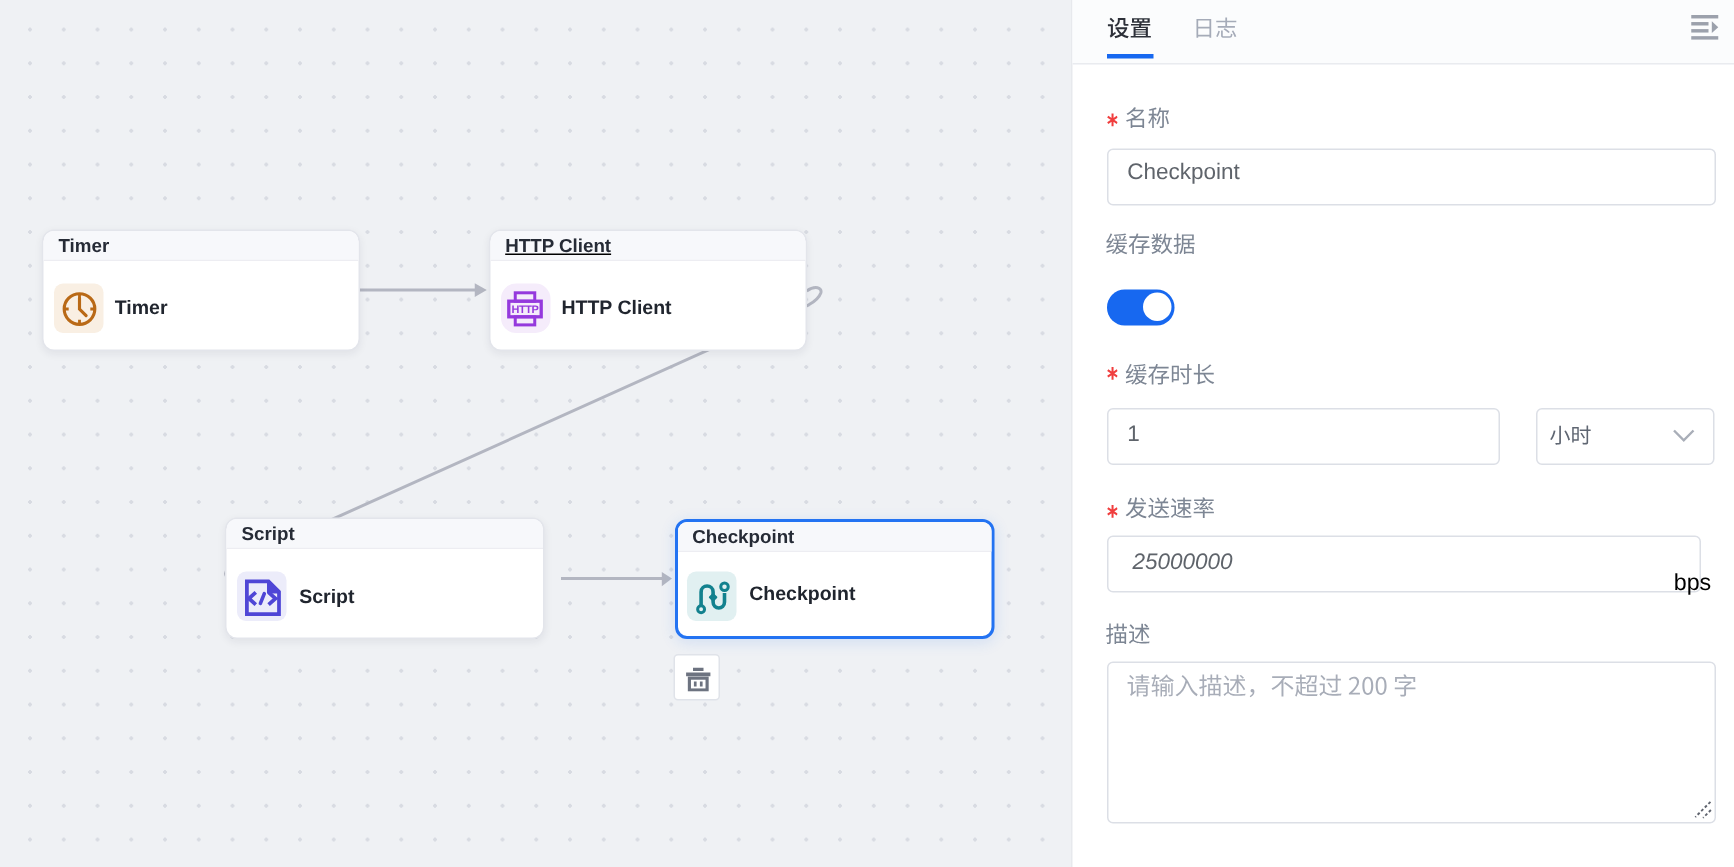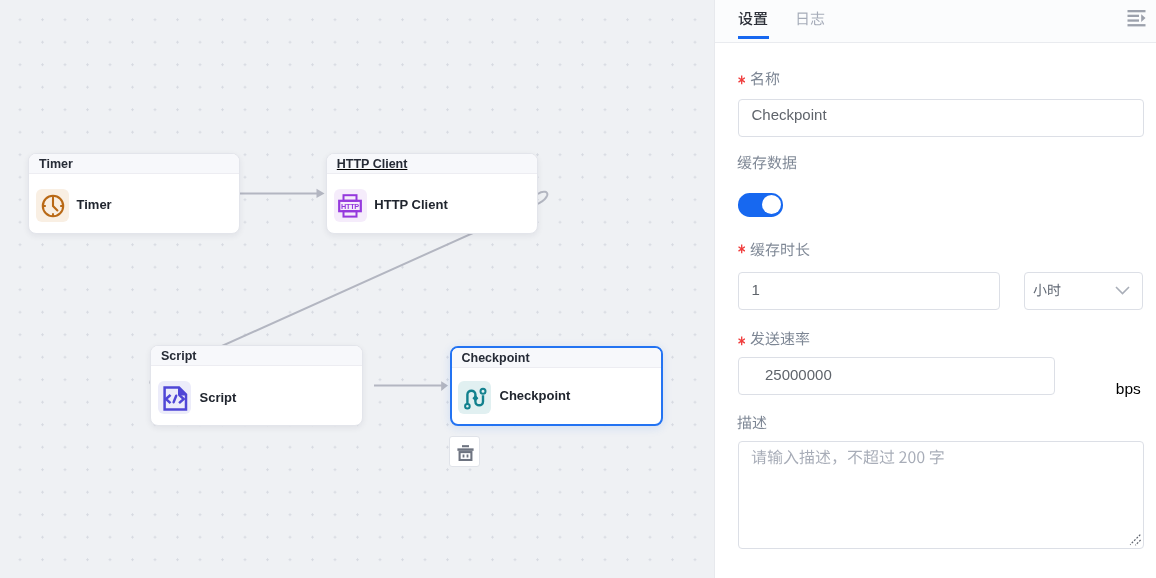--- a/index.html
+++ b/index.html
@@ -42,21 +42,21 @@
             <circle cx="13" cy="13" r="10.2" stroke-width="2.1"></circle>
             <path d="M13 3 v2.8 M13 20.2 v2.8 M3 13 h2.8 M20.2 13 h2.8" stroke-width="1.9"></path>
             <path d="M13 5.8 V13 L17.4 17.4" stroke-width="2.1" stroke-linecap="round"></path>
           </svg>
       </div>
       <div class="nlabel">Timer</div>
     </div>
 
     <div class="node" style="left:325.8px;top:153px;text-decoration:underline;">
       <div class="nhead">HTTP Client</div>
-      <div class="nicon" style="background:#f5ecfb;">
+      <div class="nicon" style="background:#f5ecfb;border-radius:10px;">
           <svg width="26" height="26" viewBox="0 0 26 26" fill="none">
             <rect x="6.5" y="2.2" width="13" height="5.6" stroke="#9539dd" stroke-width="2"></rect>
             <rect x="2.2" y="7.8" width="21.6" height="10.4" stroke="#9539dd" stroke-width="2.2"></rect>
             <rect x="6.5" y="18.2" width="13" height="5.4" stroke="#9539dd" stroke-width="2"></rect>
             <text x="13" y="15.9" text-anchor="middle" font-family="Liberation Sans" font-size="7.3" font-weight="bold" fill="#9539dd" stroke="none" letter-spacing="-0.3">HTTP</text>
           </svg>
       </div>
       <div class="nlabel">HTTP Client</div>
     </div>
 
@@ -145,21 +145,21 @@
     <svg width="15" height="9" viewBox="0 0 15 9" style="position:absolute;left:399.5px;top:285.5px;">
       <path d="M1 1 L7.5 7.5 L14 1" stroke="#a9aeb8" stroke-width="1.6" fill="none"></path>
     </svg>
 
     <svg width="7.4" height="10" viewBox="0 0 7.4 10" style="position:absolute;left:22.8px;top:335.6px;">
         <path d="M3.7 0.6 V9.2 M0.5 2.7 L6.9 7.1 M6.9 2.7 L0.5 7.1" stroke="#f03e3e" stroke-width="1.35" fill="none"></path>
       </svg>
     <div style="position:absolute;left:35px;top:331.3px;line-height:0;"><svg width="60.0" height="17.25" viewBox="0 0 60.0 17.25">
           <path fill="#7d8694" d="M10.094999999999999 1.3499999999999996C10.74 2.039999999999999 11.594999999999999 3.0 12.014999999999999 3.5700000000000003L12.9 2.955C12.48 2.414999999999999 11.61 1.4849999999999994 10.965 0.8100000000000005ZM2.16 5.3549999999999995C2.31 5.1899999999999995 2.82 5.1 3.7649999999999997 5.1H5.865C4.875 8.219999999999999 3.21 10.68 0.44999999999999996 12.344999999999999C0.735 12.54 1.14 12.975 1.29 13.215C3.2399999999999998 12.014999999999999 4.665 10.485 5.715 8.625C6.3149999999999995 9.75 7.0649999999999995 10.725 7.965 11.549999999999999C6.675 12.465 5.16 13.094999999999999 3.5999999999999996 13.469999999999999C3.81 13.709999999999999 4.08 14.129999999999999 4.2 14.43C5.88 13.965 7.47 13.274999999999999 8.834999999999999 12.285C10.2 13.29 11.834999999999999 14.01 13.754999999999999 14.444999999999999C13.92 14.129999999999999 14.219999999999999 13.68 14.459999999999999 13.44C12.629999999999999 13.094999999999999 11.04 12.45 9.719999999999999 11.58C11.025 10.424999999999999 12.045 8.925 12.66 7.005L11.895 6.645L11.684999999999999 6.704999999999999H6.614999999999999C6.81 6.194999999999999 7.005 5.654999999999999 7.154999999999999 5.1H13.95L13.965 4.02H7.455C7.694999999999999 2.9849999999999994 7.89 1.9049999999999994 8.055 0.75L6.795 0.5399999999999991C6.645 1.7699999999999996 6.435 2.924999999999999 6.165 4.02H3.435C3.855 3.2249999999999996 4.2749999999999995 2.219999999999999 4.545 1.2449999999999992L3.3449999999999998 1.0199999999999996C3.09 2.174999999999999 2.505 3.389999999999999 2.34 3.6899999999999995C2.16 4.02 1.9949999999999999 4.244999999999999 1.785 4.289999999999999C1.92 4.559999999999999 2.1 5.115 2.16 5.3549999999999995ZM8.82 10.889999999999999C7.8 10.02 6.989999999999999 8.985 6.404999999999999 7.784999999999999H11.129999999999999C10.59 9.015 9.78 10.035 8.82 10.889999999999999Z M21.15 1.0199999999999996C21.615 1.754999999999999 22.17 2.76 22.425 3.3599999999999994L23.43 2.91C23.145 2.34 22.56 1.3650000000000002 22.095 0.6449999999999996ZM16.17 1.3049999999999997C16.965 2.1449999999999996 17.925 3.3149999999999995 18.375 4.049999999999999L19.32 3.42C18.855 2.6999999999999993 17.865 1.5749999999999993 17.07 0.7650000000000006ZM26.82 0.5999999999999996C26.475 1.4399999999999995 25.89 2.594999999999999 25.365000000000002 3.4049999999999994H20.28V4.4399999999999995H23.805V6.18L23.79 6.614999999999999H19.785V7.664999999999999H23.67C23.369999999999997 8.969999999999999 22.485 10.379999999999999 19.875 11.445C20.13 11.655 20.490000000000002 12.059999999999999 20.64 12.299999999999999C22.86 11.295 23.955 10.035 24.48 8.774999999999999C25.725 9.945 27.105 11.325 27.825 12.195L28.634999999999998 11.415C27.795 10.469999999999999 26.13 8.925 24.810000000000002 7.709999999999999V7.664999999999999H29.189999999999998V6.614999999999999H24.93L24.945 6.194999999999999V4.4399999999999995H28.740000000000002V3.4049999999999994H26.52C27.0 2.67 27.525 1.7699999999999996 27.96 0.9749999999999996ZM18.72 5.685H15.735V6.734999999999999H17.64V11.445C16.965 11.684999999999999 16.185 12.405 15.375 13.334999999999999L16.2 14.415C16.905 13.364999999999998 17.595 12.42 18.06 12.42C18.375 12.42 18.9 12.959999999999999 19.53 13.379999999999999C20.61 14.069999999999999 21.884999999999998 14.219999999999999 23.85 14.219999999999999C25.365000000000002 14.219999999999999 28.17 14.129999999999999 29.235 14.069999999999999C29.25 13.709999999999999 29.445 13.125 29.58 12.809999999999999C28.064999999999998 12.975 25.740000000000002 13.11 23.895 13.11C22.125 13.11 20.805 13.004999999999999 19.8 12.375C19.32 12.075 18.99 11.79 18.72 11.61Z M31.02 1.799999999999999C31.86 2.58 32.88 3.6899999999999995 33.345 4.395L34.245 3.719999999999999C33.75 3.014999999999999 32.715 1.9499999999999993 31.875 1.2149999999999999ZM33.99 5.954999999999999H30.72V7.005H32.91V11.7C32.22 11.94 31.425 12.569999999999999 30.63 13.334999999999999L31.335 14.28C32.13 13.35 32.91 12.555 33.465 12.555C33.81 12.555 34.275 12.989999999999998 34.905 13.364999999999998C35.955 13.95 37.23 14.114999999999998 39.0 14.114999999999998C40.425 14.114999999999998 43.035 14.024999999999999 44.115 13.95C44.129999999999995 13.635 44.31 13.125 44.43 12.84C42.975 12.989999999999998 40.754999999999995 13.094999999999999 39.03 13.094999999999999C37.41 13.094999999999999 36.12 13.004999999999999 35.16 12.45C34.635 12.165 34.29 11.895 33.99 11.745ZM36.42 5.279999999999999H38.805V7.199999999999999H36.42ZM39.9 5.279999999999999H42.405V7.199999999999999H39.9ZM38.805 0.6150000000000002V2.16H34.769999999999996V3.135H38.805V4.379999999999999H35.37V8.1H38.31C37.44 9.375 35.97 10.59 34.59 11.174999999999999C34.83 11.385 35.16 11.76 35.325 12.03C36.555 11.385 37.875 10.23 38.805 8.954999999999998V12.465H39.9V8.985C41.16 9.899999999999999 42.495 10.995 43.2 11.774999999999999L43.92 11.024999999999999C43.125 10.184999999999999 41.595 9.015 40.26 8.1H43.485V4.379999999999999H39.9V3.135H44.175V2.16H39.9V0.6150000000000002Z M57.435 3.5549999999999997C56.91 4.154999999999999 55.980000000000004 4.98 55.305 5.475L56.129999999999995 6.029999999999999C56.82 5.55 57.69 4.83 58.379999999999995 4.125ZM45.84 8.145 46.41 9.044999999999998C47.4 8.565 48.63 7.904999999999999 49.785 7.289999999999999L49.56 6.435C48.195 7.095 46.77 7.755 45.84 8.145ZM46.275 4.215C47.085 4.725 48.075 5.475 48.54 5.984999999999999L49.35 5.295C48.84 4.785 47.85 4.0649999999999995 47.04 3.5999999999999996ZM55.155 7.079999999999999C56.19 7.709999999999999 57.480000000000004 8.61 58.11 9.209999999999999L58.95 8.535C58.29 7.935 56.955 7.05 55.95 6.4799999999999995ZM45.765 10.17V11.219999999999999H51.9V14.399999999999999H53.1V11.219999999999999H59.25V10.17H53.1V8.94H51.9V10.17ZM51.525 0.7799999999999994C51.75 1.125 52.019999999999996 1.5600000000000005 52.215 1.9499999999999993H46.065V2.9849999999999994H51.57C51.12 3.705 50.61 4.32 50.415 4.514999999999999C50.19 4.785 49.965 4.949999999999999 49.755 4.994999999999999C49.86 5.25 50.01 5.7299999999999995 50.07 5.954999999999999C50.295 5.864999999999999 50.625 5.789999999999999 52.35 5.654999999999999C51.63 6.39 50.985 6.975 50.685 7.215C50.175 7.635 49.785 7.92 49.455 7.965C49.575 8.25 49.725 8.745 49.769999999999996 8.94C50.085 8.805 50.61 8.73 54.54 8.34C54.72 8.64 54.87 8.91 54.96 9.149999999999999L55.86 8.745C55.545 8.055 54.78 6.975 54.105000000000004 6.21L53.265 6.555C53.519999999999996 6.84 53.775 7.185 54.0 7.515L51.345 7.739999999999999C52.665 6.6899999999999995 53.985 5.369999999999999 55.185 3.9749999999999996L54.269999999999996 3.4499999999999993C53.955 3.869999999999999 53.595 4.289999999999999 53.25 4.695L51.315 4.799999999999999C51.81 4.275 52.305 3.6449999999999996 52.74 2.9849999999999994H59.115V1.9499999999999993H53.535C53.325 1.5150000000000006 52.965 0.9299999999999997 52.62 0.4949999999999992Z"></path>
         </svg></div>
-    <div class="inp" style="left:23px;top:356.5px;width:317px;height:38px;line-height:34px;padding-left:26px;">25000000</div>
+    <div class="inp" style="left:23px;top:356.5px;width:396px;height:38px;line-height:34px;padding-left:16px;font-style:italic;">25000000</div>
     <div style="position:absolute;left:400.8px;top:380px;font-size:15.5px;line-height:1.2;color:#000000;">bps</div>
 
     <div style="position:absolute;left:22px;top:414.8px;line-height:0;"><svg width="30.0" height="17.25" viewBox="0 0 30.0 17.25">
           <path fill="#7d8694" d="M11.219999999999999 0.5999999999999996V2.76H8.535V0.5999999999999996H7.455V2.76H5.37V3.7799999999999994H7.455V5.744999999999999H8.535V3.7799999999999994H11.219999999999999V5.744999999999999H12.299999999999999V3.7799999999999994H14.28V2.76H12.299999999999999V0.5999999999999996ZM7.0649999999999995 10.485H9.33V12.6H7.0649999999999995ZM7.0649999999999995 9.495V7.425H9.33V9.495ZM12.66 10.485V12.6H10.35V10.485ZM12.66 9.495H10.35V7.425H12.66ZM6.029999999999999 6.42V14.37H7.0649999999999995V13.604999999999999H12.66V14.295H13.74V6.42ZM2.445 0.6150000000000002V3.629999999999999H0.63V4.68H2.445V7.9799999999999995C1.68 8.219999999999999 0.975 8.415 0.42 8.565L0.705 9.674999999999999L2.445 9.105V12.989999999999998C2.445 13.2 2.37 13.26 2.19 13.26C2.01 13.274999999999999 1.425 13.274999999999999 0.765 13.26C0.9149999999999999 13.559999999999999 1.05 14.024999999999999 1.095 14.295C2.04 14.309999999999999 2.625 14.264999999999999 2.985 14.084999999999999C3.36 13.92 3.4949999999999997 13.604999999999999 3.4949999999999997 12.989999999999998V8.76L5.145 8.219999999999999L4.995 7.185L3.4949999999999997 7.6499999999999995V4.68H5.1V3.629999999999999H3.4949999999999997V0.6150000000000002Z M25.665 1.4399999999999995C26.34 1.9949999999999992 27.18 2.8049999999999997 27.57 3.3149999999999995L28.439999999999998 2.715C28.035 2.205 27.18 1.4399999999999995 26.505 0.9149999999999991ZM16.02 1.754999999999999C16.83 2.6099999999999994 17.82 3.764999999999999 18.255 4.514999999999999L19.2 3.914999999999999C18.735 3.164999999999999 17.73 2.039999999999999 16.905 1.2300000000000004ZM23.88 0.75V3.5250000000000004H19.8V4.59H23.325C22.47 6.84 21.03 9.075 19.53 10.23C19.785 10.424999999999999 20.145 10.815 20.325 11.07C21.675 9.915 22.965 7.92 23.88 5.76V12.195H24.990000000000002V5.835C26.325 7.38 27.66 9.18 28.275 10.424999999999999L29.174999999999997 9.78C28.41 8.355 26.7 6.21 25.17 4.59H29.085V3.5250000000000004H24.990000000000002V0.75ZM18.99 5.954999999999999H15.72V7.005H17.91V11.549999999999999C17.22 11.79 16.425 12.42 15.615 13.184999999999999L16.335 14.129999999999999C17.13 13.215 17.91 12.42 18.465 12.42C18.81 12.42 19.275 12.854999999999999 19.905 13.215C20.955 13.815 22.23 13.965 24.0 13.965C25.424999999999997 13.965 28.035 13.875 29.115000000000002 13.799999999999999C29.13 13.5 29.31 12.959999999999999 29.43 12.674999999999999C27.975 12.84 25.755 12.944999999999999 24.03 12.944999999999999C22.425 12.944999999999999 21.12 12.84 20.16 12.299999999999999C19.634999999999998 12.014999999999999 19.29 11.745 18.99 11.594999999999999Z"></path>
         </svg></div>
     <div class="inp" style="left:23px;top:441px;width:405.5px;height:108px;"></div>
     <div style="position:absolute;left:36.200000000000045px;top:449.3px;line-height:0;"><svg width="193.81" height="18.4" viewBox="0 0 193.81 18.4">
           <path fill="#a8adb8" d="M1.712 1.7279999999999998C2.544 2.4800000000000004 3.6 3.5359999999999996 4.096 4.208L4.912 3.3599999999999994C4.416 2.7040000000000006 3.3280000000000003 1.7119999999999997 2.48 0.9919999999999991ZM0.672 5.664V6.816H3.072V12.672C3.072 13.376 2.592 13.856 2.3040000000000003 14.048C2.512 14.288 2.832 14.784 2.944 15.072C3.168 14.736 3.584 14.4 6.288 12.32C6.16 12.08 5.968 11.616 5.888 11.296L4.224 12.544V5.664ZM7.904 10.688H12.928V12.0H7.904ZM7.904 9.84V8.608H12.928V9.84ZM9.824 0.6400000000000006V1.888H6.112V2.8160000000000007H9.824V3.84H6.5120000000000005V4.720000000000001H9.824V5.824H5.632V6.752H15.36V5.824H11.008000000000001V4.720000000000001H14.384V3.84H11.008000000000001V2.8160000000000007H14.864V1.888H11.008000000000001V0.6400000000000006ZM6.784 7.68V15.344H7.904V12.88H12.928V14.0C12.928 14.192 12.848 14.256 12.64 14.272C12.416 14.288 11.648 14.288 10.832 14.256C10.992 14.544 11.136000000000001 14.992 11.184000000000001 15.296C12.32 15.296 13.056000000000001 15.296 13.488 15.104C13.952 14.928 14.08 14.608 14.08 14.016V7.68Z M27.744 6.928V12.72H28.688000000000002V6.928ZM29.776 6.336V14.0C29.776 14.176 29.712 14.224 29.536 14.24C29.328 14.24 28.688000000000002 14.24 27.951999999999998 14.224C28.112000000000002 14.512 28.240000000000002 14.944 28.272 15.216000000000001C29.216 15.216000000000001 29.856 15.2 30.240000000000002 15.04C30.64 14.864 30.752000000000002 14.576 30.752000000000002 14.0V6.336ZM17.136 8.8C17.264 8.672 17.728 8.576 18.240000000000002 8.576H19.504V10.783999999999999C18.432 11.04 17.44 11.264 16.672 11.408L16.944 12.544L19.504 11.888V15.344H20.560000000000002V11.616L21.887999999999998 11.264L21.792 10.256L20.560000000000002 10.544V8.576H21.84V7.4719999999999995H20.560000000000002V5.039999999999999H19.504V7.4719999999999995H18.112000000000002C18.528 6.352 18.928 5.023999999999999 19.248 3.6479999999999997H21.872V2.5600000000000005H19.472C19.6 1.984 19.696 1.4079999999999995 19.776 0.847999999999999L18.656 0.6560000000000006C18.592 1.2799999999999994 18.512 1.936 18.4 2.5600000000000005H16.752V3.6479999999999997H18.192C17.904 4.975999999999999 17.6 6.064 17.456 6.4799999999999995C17.232 7.2 17.04 7.712 16.768 7.792C16.896 8.064 17.072 8.576 17.136 8.8ZM26.544 0.5920000000000005C25.488 2.2720000000000002 23.504 3.856 21.568 4.752000000000001C21.856 4.991999999999999 22.176000000000002 5.359999999999999 22.352 5.648C22.784 5.4239999999999995 23.216 5.167999999999999 23.632 4.895999999999999V5.568H29.552V4.784000000000001C29.951999999999998 5.023999999999999 30.384 5.263999999999999 30.816000000000003 5.4879999999999995C30.96 5.167999999999999 31.296 4.784000000000001 31.584 4.5440000000000005C29.904 3.824 28.384 2.911999999999999 27.168 1.5519999999999996L27.52 1.0239999999999991ZM24.096 4.5760000000000005C24.992 3.92 25.84 3.1519999999999992 26.544 2.3360000000000003C27.36 3.2319999999999993 28.240000000000002 3.952 29.216 4.5760000000000005ZM25.823999999999998 7.584V8.847999999999999H23.632V7.584ZM22.64 6.624V15.296H23.632V12.0H25.823999999999998V14.096C25.823999999999998 14.24 25.792 14.272 25.664 14.288C25.503999999999998 14.288 25.088 14.288 24.592 14.272C24.736 14.56 24.864 14.992 24.896 15.264C25.584 15.264 26.08 15.264 26.416 15.088000000000001C26.752000000000002 14.912 26.832 14.608 26.832 14.096V6.624ZM23.632 9.776H25.823999999999998V11.088000000000001H23.632Z M36.72 2.0C37.775999999999996 2.7360000000000007 38.592 3.6319999999999997 39.296 4.6240000000000006C38.256 9.184000000000001 36.256 12.432 32.656 14.288C32.976 14.512 33.536 15.008000000000001 33.76 15.248C37.008 13.36 39.056 10.416 40.272 6.224C42.032 9.456 43.168 13.152 46.832 15.2C46.896 14.816 47.216 14.176 47.424 13.84C42.096000000000004 10.656 42.576 4.640000000000001 37.456 0.9759999999999991Z M59.968 0.6400000000000006V2.943999999999999H57.104V0.6400000000000006H55.952V2.943999999999999H53.728V4.032H55.952V6.128H57.104V4.032H59.968V6.128H61.120000000000005V4.032H63.232V2.943999999999999H61.120000000000005V0.6400000000000006ZM55.536 11.184000000000001H57.952V13.44H55.536ZM55.536 10.128V7.92H57.952V10.128ZM61.504 11.184000000000001V13.44H59.04V11.184000000000001ZM61.504 10.128H59.04V7.92H61.504ZM54.432 6.848V15.328H55.536V14.512H61.504V15.248H62.656V6.848ZM50.608 0.6560000000000006V3.872H48.672V4.991999999999999H50.608V8.512C49.792 8.768 49.04 8.975999999999999 48.448 9.136L48.752 10.32L50.608 9.712V13.856C50.608 14.08 50.528 14.144 50.336 14.144C50.144 14.16 49.52 14.16 48.816 14.144C48.976 14.464 49.12 14.96 49.168 15.248C50.176 15.264 50.8 15.216000000000001 51.184 15.024000000000001C51.584 14.848 51.728 14.512 51.728 13.856V9.344000000000001L53.488 8.768L53.328 7.664L51.728 8.16V4.991999999999999H53.44V3.872H51.728V0.6560000000000006Z M75.376 1.5359999999999996C76.096 2.128 76.992 2.991999999999999 77.408 3.5359999999999996L78.336 2.895999999999999C77.904 2.3520000000000003 76.992 1.5359999999999996 76.272 0.9759999999999991ZM65.088 1.8719999999999999C65.952 2.7840000000000007 67.008 4.016 67.472 4.816000000000001L68.48 4.176C67.984 3.3759999999999994 66.912 2.176 66.032 1.3119999999999994ZM73.472 0.7999999999999989V3.76H69.12V4.895999999999999H72.88C71.968 7.296 70.432 9.68 68.832 10.911999999999999C69.104 11.120000000000001 69.488 11.536 69.68 11.808C71.12 10.576 72.496 8.448 73.472 6.144V13.008H74.656V6.224C76.08 7.872 77.504 9.792 78.16 11.120000000000001L79.12 10.432C78.304 8.911999999999999 76.48 6.624 74.848 4.895999999999999H79.024V3.76H74.656V0.7999999999999989ZM68.256 6.352H64.768V7.4719999999999995H67.104V12.32C66.368 12.576 65.52 13.248 64.656 14.064L65.424 15.072C66.272 14.096 67.104 13.248 67.696 13.248C68.064 13.248 68.56 13.712 69.232 14.096C70.352 14.736 71.712 14.896 73.6 14.896C75.12 14.896 77.904 14.8 79.056 14.72C79.072 14.4 79.264 13.824 79.392 13.52C77.84 13.696 75.472 13.808 73.632 13.808C71.92 13.808 70.528 13.696 69.504 13.120000000000001C68.944 12.816 68.576 12.528 68.256 12.368Z M82.512 15.792C84.19200000000001 15.2 85.28 13.888 85.28 12.16C85.28 11.04 84.8 10.32 83.92 10.32C83.264 10.32 82.704 10.72 82.704 11.472C82.704 12.224 83.248 12.608 83.904 12.608L84.176 12.576C84.096 13.68 83.392 14.432 82.16 14.944Z M104.944 6.4319999999999995C106.848 7.712 109.248 9.6 110.384 10.832L111.36 9.904C110.16 8.672 107.728 6.88 105.84 5.664ZM97.104 1.7599999999999998V2.991999999999999H104.224C102.64 5.728 99.888 8.432 96.704 10.0C96.96 10.272 97.328 10.751999999999999 97.52 11.056000000000001C99.744 9.888 101.728 8.24 103.344 6.384V15.328H104.64V4.736000000000001C105.056 4.176 105.424 3.5839999999999996 105.76 2.991999999999999H110.896V1.7599999999999998Z M121.504 8.512H125.328V11.456H121.504ZM120.368 7.504V12.464H126.528V7.504ZM113.552 7.856C113.504 10.672 113.36 13.2 112.432 14.8C112.704 14.928 113.2 15.232 113.408 15.376C113.872 14.528 114.16 13.456 114.336 12.24C115.504 14.416 117.424 14.944 120.848 14.944H127.04C127.104 14.592 127.328 14.032 127.52 13.76C126.528 13.808 121.616 13.808 120.832 13.792C119.232 13.792 117.984 13.664 117.008 13.264V10.048H119.52V8.975999999999999H117.008V6.704H119.568C119.80799999999999 6.88 120.08 7.104 120.208 7.248C121.936 6.256 122.912 4.736000000000001 123.232 2.3520000000000003H125.696C125.584 4.432 125.44 5.247999999999999 125.232 5.4879999999999995C125.12 5.616 124.976 5.648 124.736 5.632C124.512 5.632 123.888 5.632 123.21600000000001 5.568C123.392 5.856 123.504 6.288 123.52 6.608C124.24 6.64 124.912 6.64 125.28 6.608C125.696 6.576 125.968 6.4799999999999995 126.208 6.208C126.576 5.792 126.736 4.672000000000001 126.864 1.7919999999999998C126.88 1.6479999999999997 126.88 1.3119999999999994 126.88 1.3119999999999994H119.84V2.3520000000000003H122.096C121.84 4.208 121.088 5.4879999999999995 119.68 6.304V5.616H116.832V3.6319999999999997H119.36V2.5600000000000005H116.832V0.6400000000000006H115.712V2.5600000000000005H113.168V3.6319999999999997H115.712V5.616H112.832V6.704H115.936V12.592C115.328 12.064 114.88 11.296 114.544 10.224C114.592 9.488 114.624 8.719999999999999 114.64 7.92Z M129.264 1.6959999999999997C130.16 2.5280000000000005 131.184 3.6959999999999997 131.632 4.448L132.64 3.7439999999999998C132.144 2.991999999999999 131.088 1.8719999999999999 130.192 1.0719999999999992ZM134.096 6.4479999999999995C134.912 7.4399999999999995 135.888 8.847999999999999 136.336 9.68L137.344 9.072C136.88 8.24 135.872 6.896 135.056 5.92ZM132.192 6.64H128.8V7.76H131.008V11.952C130.288 12.208 129.456 12.928 128.592 13.856L129.424 14.992C130.24 13.888 131.024 12.943999999999999 131.552 12.943999999999999C131.92 12.943999999999999 132.432 13.488 133.104 13.904C134.224 14.608 135.568 14.768 137.552 14.768C139.088 14.768 141.92 14.688 143.056 14.624C143.072 14.256 143.28 13.648 143.424 13.328C141.872 13.488 139.456 13.632 137.584 13.632C135.792 13.632 134.432 13.504 133.376 12.864C132.832 12.544 132.496 12.224 132.192 12.032ZM139.52 0.6880000000000006V3.5199999999999996H133.312V4.656000000000001H139.52V11.008C139.52 11.296 139.408 11.376 139.088 11.392C138.768 11.408 137.648 11.408 136.48 11.36C136.656 11.712 136.848 12.24 136.912 12.592C138.416 12.592 139.392 12.576 139.952 12.368C140.528 12.176 140.736 11.824 140.736 11.008V4.656000000000001H142.96V3.5199999999999996H140.736V0.6880000000000006Z M148.288 14.08H155.66400000000002V12.816H152.416C151.824 12.816 151.104 12.88 150.496 12.928C153.248 10.32 155.104 7.936 155.104 5.584C155.104 3.5039999999999996 153.776 2.144 151.68 2.144C150.192 2.144 149.168 2.8160000000000007 148.224 3.856L149.072 4.688000000000001C149.728 3.904 150.544 3.3279999999999994 151.504 3.3279999999999994C152.96 3.3279999999999994 153.66400000000002 4.304 153.66400000000002 5.648C153.66400000000002 7.664 151.96800000000002 10.0 148.288 13.216Z M160.912 14.288C163.136 14.288 164.56 12.272 164.56 8.176C164.56 4.112 163.136 2.144 160.912 2.144C158.672 2.144 157.264 4.112 157.264 8.176C157.264 12.272 158.672 14.288 160.912 14.288ZM160.912 13.104C159.584 13.104 158.672 11.616 158.672 8.176C158.672 4.752000000000001 159.584 3.2959999999999994 160.912 3.2959999999999994C162.24 3.2959999999999994 163.152 4.752000000000001 163.152 8.176C163.152 11.616 162.24 13.104 160.912 13.104Z M169.792 14.288C172.016 14.288 173.44 12.272 173.44 8.176C173.44 4.112 172.016 2.144 169.792 2.144C167.552 2.144 166.144 4.112 166.144 8.176C166.144 12.272 167.552 14.288 169.792 14.288ZM169.792 13.104C168.464 13.104 167.552 11.616 167.552 8.176C167.552 4.752000000000001 168.464 3.2959999999999994 169.792 3.2959999999999994C171.12 3.2959999999999994 172.03199999999998 4.752000000000001 172.03199999999998 8.176C172.03199999999998 11.616 171.12 13.104 169.792 13.104Z M185.168 8.272V9.280000000000001H178.912V10.432H185.168V13.856C185.168 14.08 185.088 14.16 184.79999999999998 14.176C184.512 14.176 183.47199999999998 14.176 182.4 14.144C182.608 14.464 182.832 15.008000000000001 182.912 15.344C184.272 15.344 185.12 15.328 185.68 15.152000000000001C186.256 14.944 186.432 14.592 186.432 13.888V10.432H192.688V9.280000000000001H186.432V8.687999999999999C187.84 7.936 189.28 6.848 190.272 5.824L189.456 5.199999999999999L189.184 5.263999999999999H181.536V6.4H187.968C187.152 7.104 186.112 7.808 185.168 8.272ZM184.59199999999998 0.895999999999999C184.896 1.3119999999999994 185.2 1.8399999999999999 185.408 2.3040000000000003H179.088V5.616H180.272V3.4559999999999995H191.296V5.616H192.528V2.3040000000000003H186.816C186.59199999999998 1.7759999999999998 186.176 1.0559999999999992 185.76 0.5280000000000005Z"></path>
         </svg></div>
     <svg width="13" height="13" viewBox="0 0 13 13" style="position:absolute;left:414px;top:533px;">

